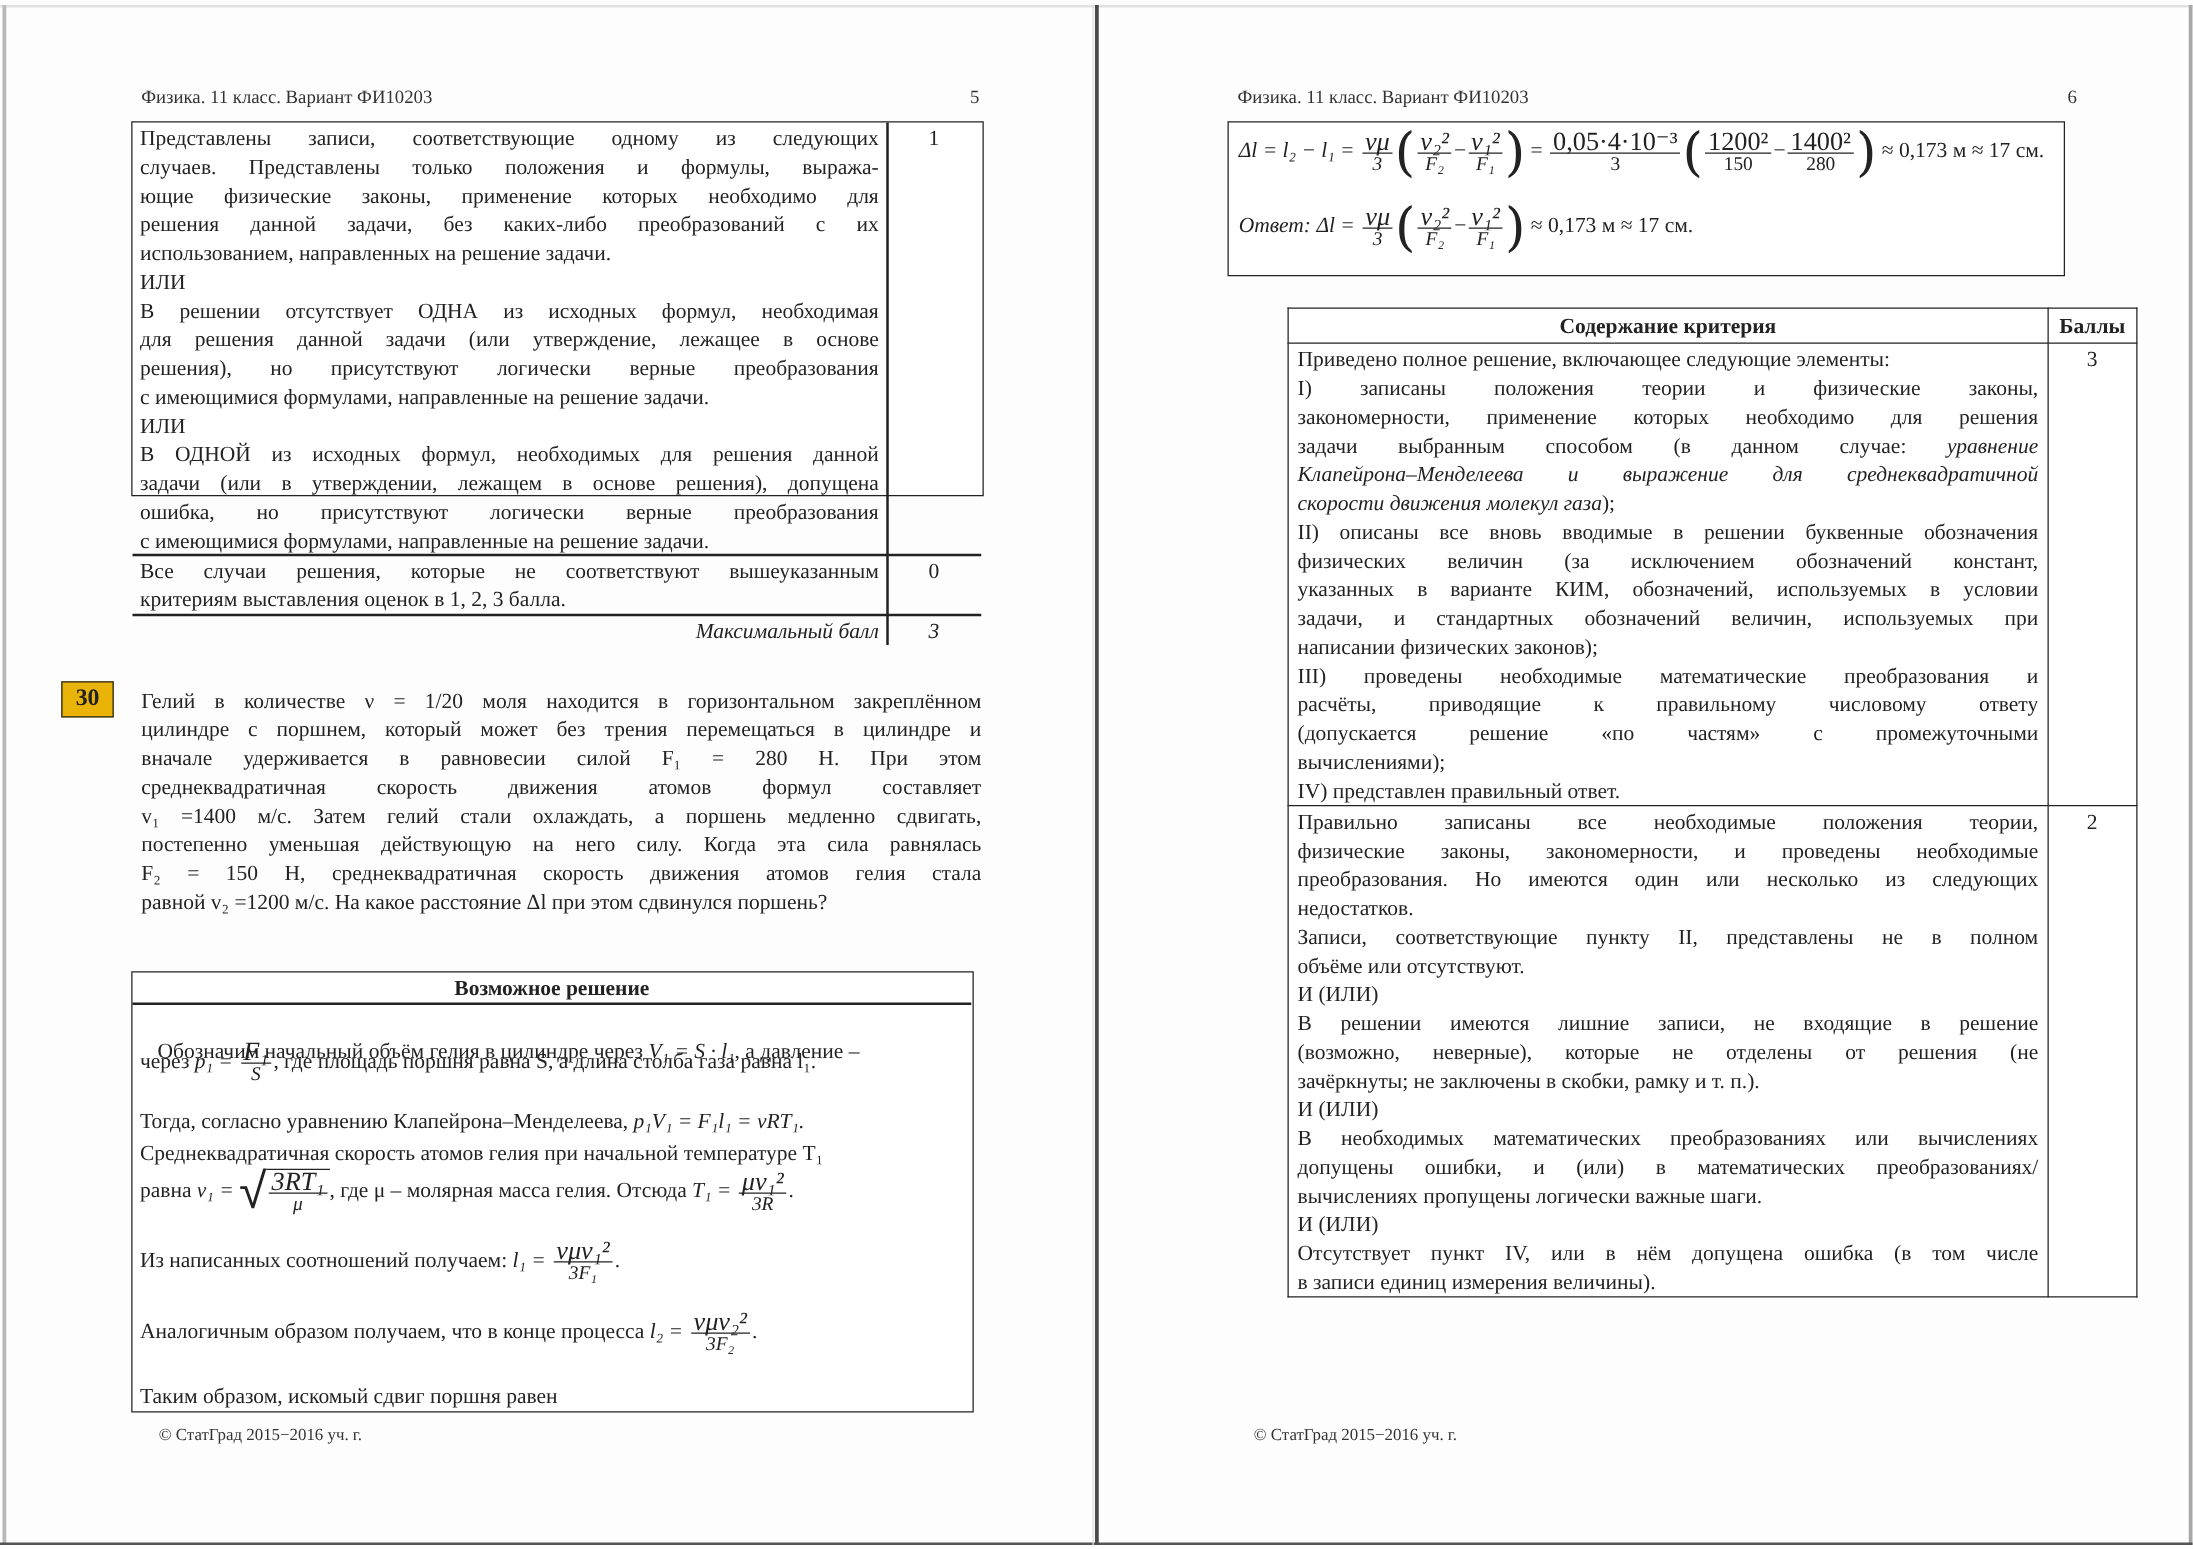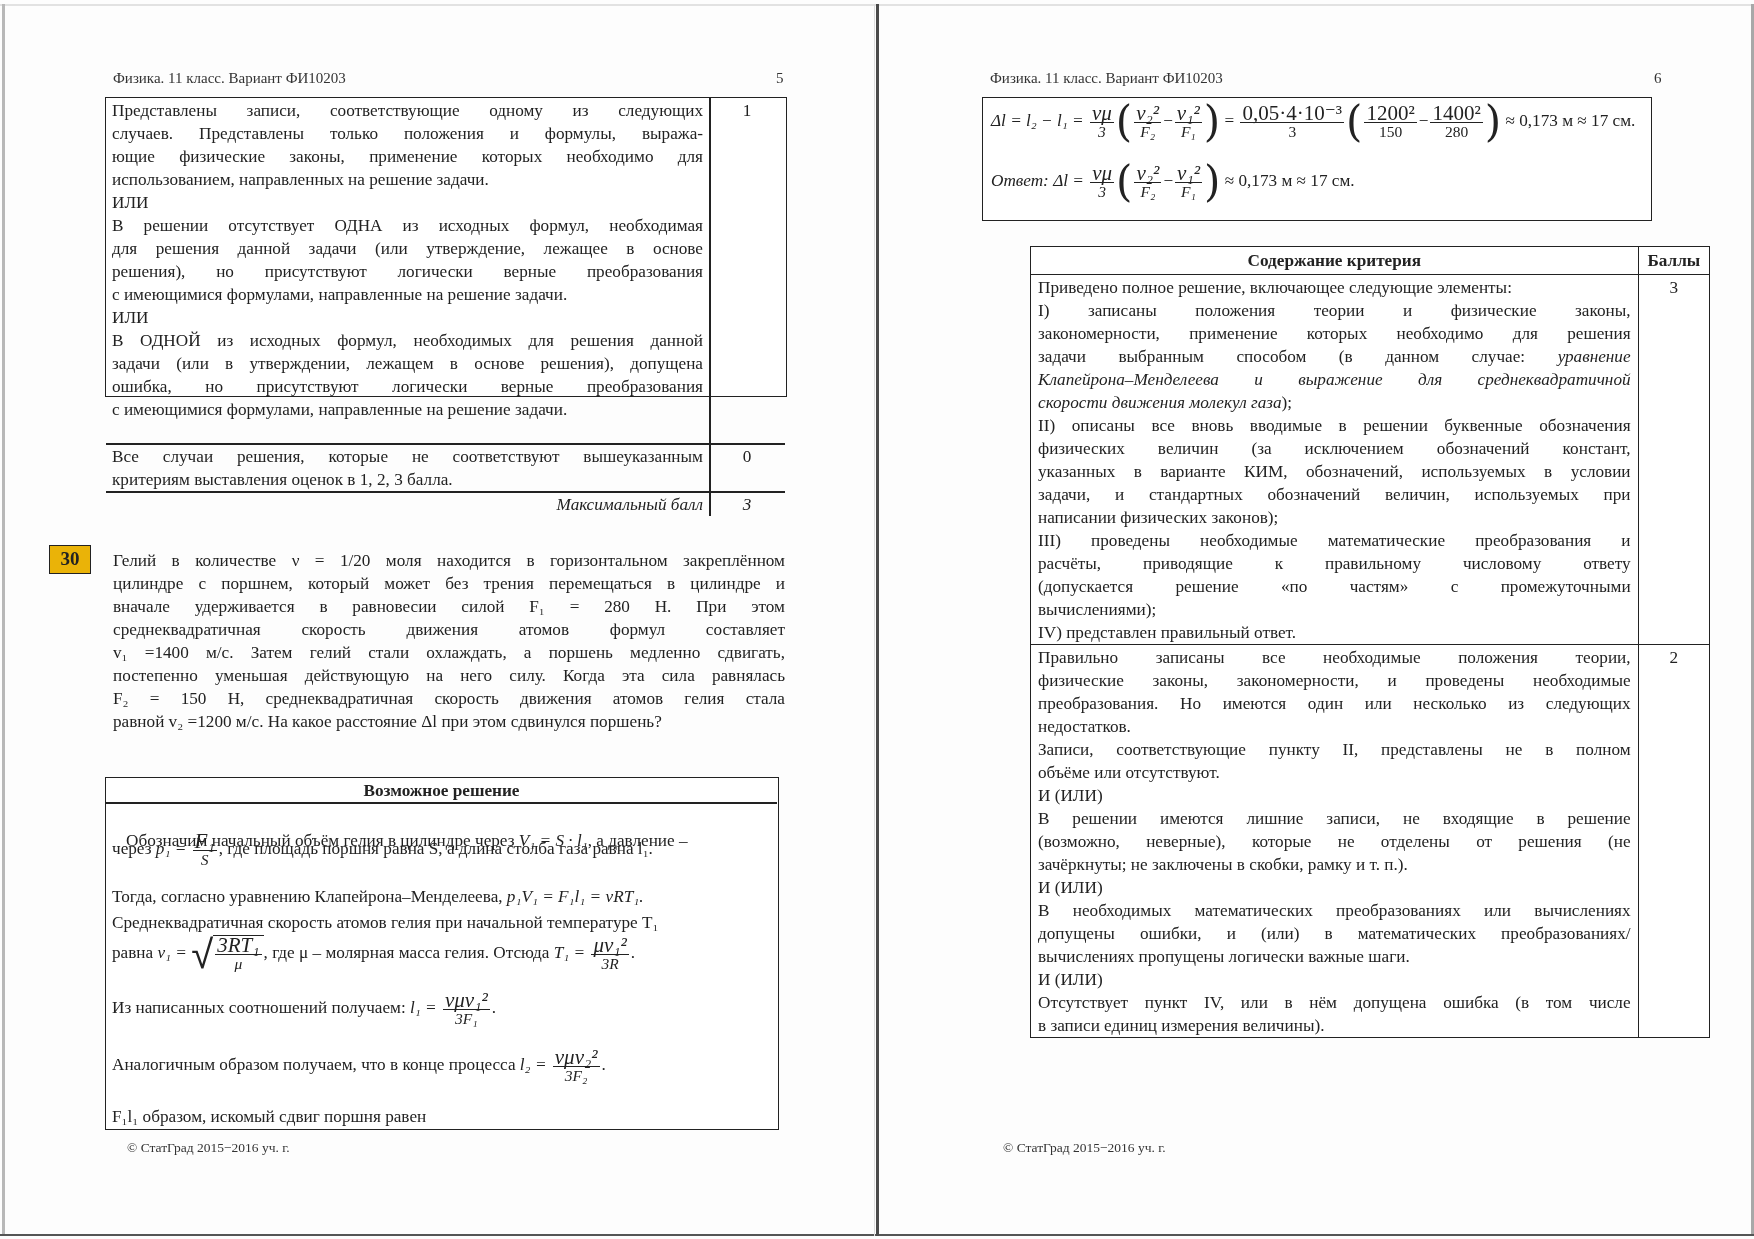--- a/index.html
+++ b/index.html
@@ -58,20 +58,21 @@
 
   <div class="box" style="left:105px; top:97px; width:682px; height:300px;">
     <div class="abs" style="left:603px; top:0; width:1.5px; height:418px; background:#222;"></div>
     <div class="abs" style="left:0; top:345px; width:679px; height:1.5px; background:#222;"></div>
     <div class="abs" style="left:0; top:393px; width:679px; height:1.5px; background:#222;"></div>
 
     <div class="abs txt" style="left:6px; top:1px; width:591px;">
       <div class="line just">Представлены записи, соответствующие одному из следующих</div>
       <div class="line just">случаев. Представлены только положения и формулы, выража-</div>
       <div class="line just">ющие физические законы, применение которых необходимо для</div>
+      <div class="line just">решения данной задачи, без каких-либо преобразований с их</div>
       <div class="line">использованием, направленных на решение задачи.</div>
       <div class="line">ИЛИ</div>
       <div class="line just">В решении отсутствует ОДНА из исходных формул, необходимая</div>
       <div class="line just">для решения данной задачи (или утверждение, лежащее в основе</div>
       <div class="line just">решения), но присутствуют логически верные преобразования</div>
       <div class="line">с имеющимися формулами, направленные на решение задачи.</div>
       <div class="line">ИЛИ</div>
       <div class="line just">В ОДНОЙ из исходных формул, необходимых для решения данной</div>
       <div class="line just">задачи (или в утверждении, лежащем в основе решения), допущена</div>
       <div class="line just">ошибка, но присутствуют логически верные преобразования</div>
@@ -139,21 +140,21 @@
       <span class="frac"><span class="num">νμv₁²</span><span class="den">3F₁</span></span>.
     </div>
 
     <div class="abs txt line" style="left:6px; top:270px;">
       <span>Аналогичным образом получаем, что в конце процесса</span>
       <span class="it">l₂ =</span>
       <span class="frac"><span class="num">νμv₂²</span><span class="den">3F₂</span></span>.
     </div>
 
     <div class="abs txt line" style="left:6px; top:327px;">
-      <span>F₁l₁ образом, искомый сдвиг поршня равен</span>
+      <span>Таким образом, искомый сдвиг поршня равен</span>
     </div>
   </div>
 
   <div class="abs foot" style="left:127px; top:1140px;">© СтатГрад 2015−2016 уч. г.</div>
 </div>
 
 <div>
   <div class="abs hdr" style="left:990px; top:70px;">Физика. 11 класс. Вариант ФИ10203</div>
   <div class="abs pnum" style="left:1654px; top:70px;">6</div>
 

